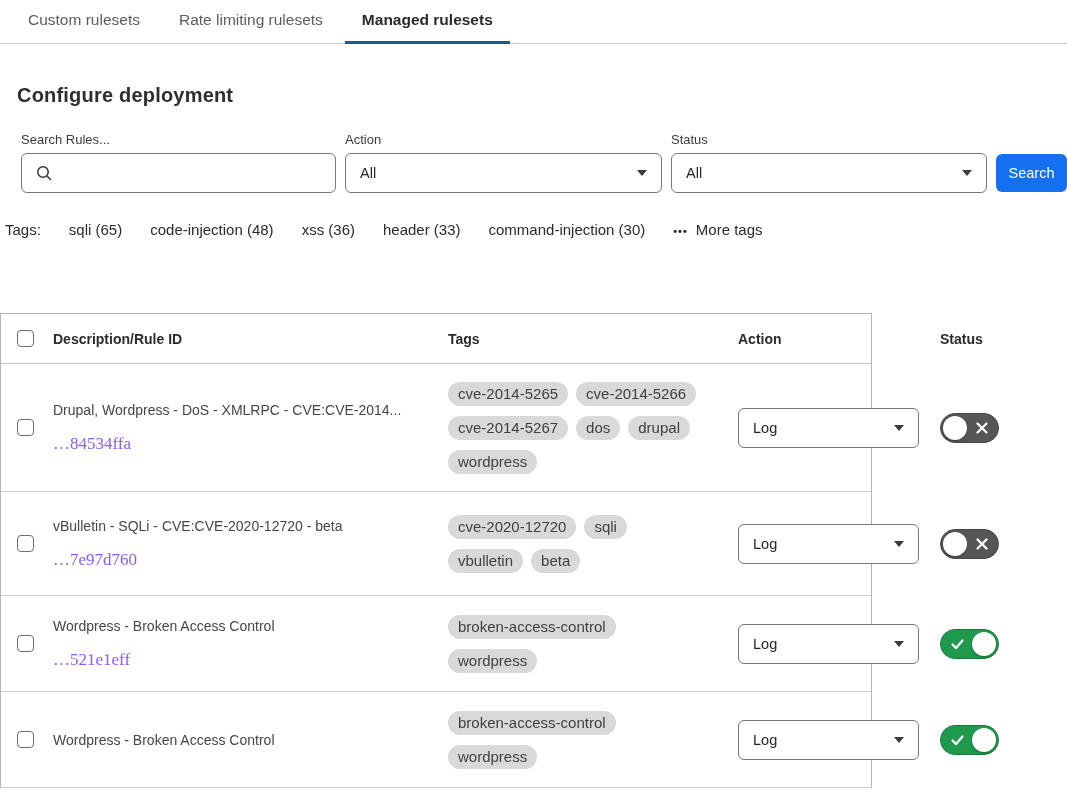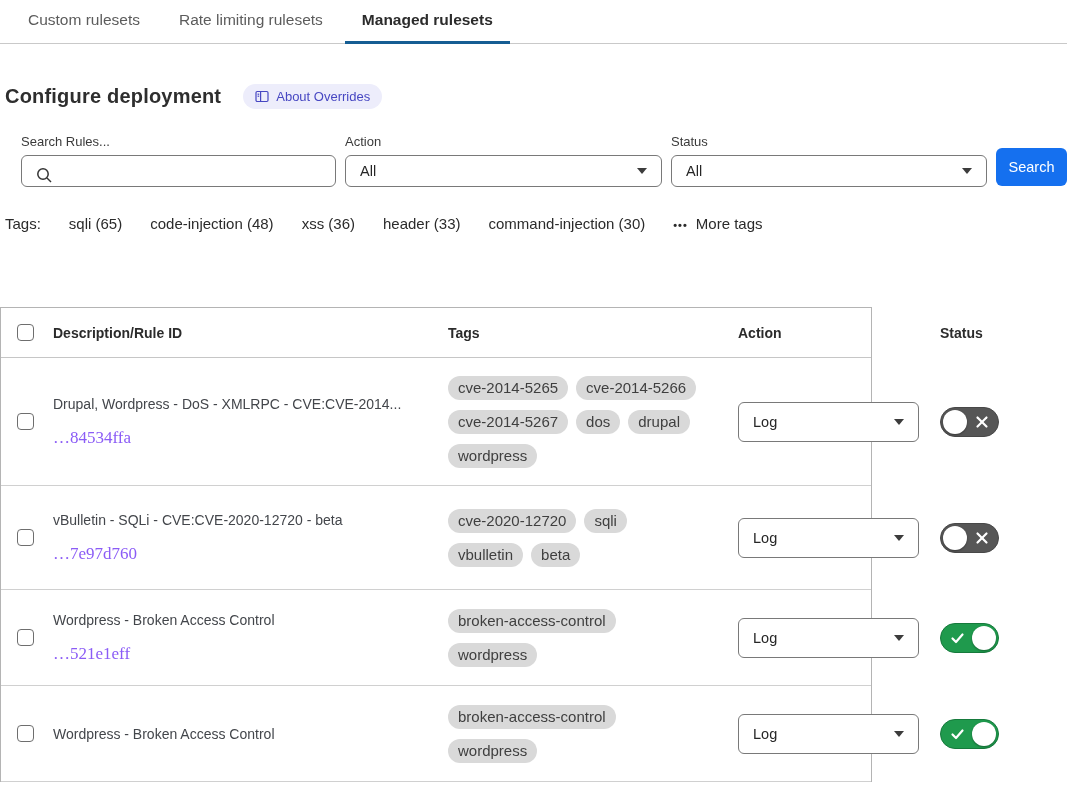--- a/index.html
+++ b/index.html
@@ -12,30 +12,30 @@
     --border-gray:#797979;
   }
   *{box-sizing:border-box;margin:0;padding:0;}
   html,body{width:1067px;height:795px;overflow:hidden;background:#fff;
     font-family:"Liberation Sans",sans-serif;color:#2e2e2e;}
   
   .tabbar{display:flex;gap:5px;padding-left:11px;border-bottom:1px solid #c9c9c9;height:44px;align-items:flex-end;}
   .tab{font-size:15.5px;color:#5c5c5c;padding:0 17px 12px;cursor:pointer;border-bottom:3px solid transparent;margin-bottom:-1px;white-space:nowrap;}
   .tab.active{color:#2b2b2b;font-weight:700;border-bottom-color:var(--tab-underline);}
   
-  .heading-row{display:flex;align-items:center;gap:22px;margin:40px 0 0;padding-left:5px;}
+  .heading-row{display:flex;align-items:center;gap:22px;margin:40px 0 0;padding-left:17px;}
   .page-title{font-size:20px;font-weight:700;color:#2e2e2e;letter-spacing:.2px;}
   .badge{display:inline-flex;align-items:center;gap:7px;background:var(--badge-bg);color:var(--badge-text);
     font-size:13px;padding:5px 12px;border-radius:999px;cursor:pointer;}
   .badge svg{display:block;}
   
   .filters{display:flex;align-items:flex-end;gap:9px;margin-top:25px;padding-left:21px;}
   .field{display:flex;flex-direction:column;}
   .field-label{font-size:13px;color:#3a3a3a;margin-bottom:6px;}
-  .control{height:32px;border:1px solid var(--border-gray);border-radius:6px;background:#fff;
+  .control{height:40px;border:1px solid var(--border-gray);border-radius:6px;background:#fff;
     display:flex;align-items:center;font-size:14.5px;color:#262626;}
   .search-box{width:315px;position:relative;}
   .search-box input{width:100%;height:100%;border:none;outline:none;background:transparent;
     padding:0 12px 0 42px;font-size:14.5px;font-family:inherit;color:#262626;}
   .search-icon{position:absolute;left:14px;top:11px;}
   .select{justify-content:space-between;padding:0 14px;cursor:pointer;}
   .select-action{width:317px;}
   .select-status{width:316px;}
   .caret{width:0;height:0;border-left:5px solid transparent;border-right:5px solid transparent;border-top:6px solid #3c3c3c;}
   .btn-search{width:78px;height:38px;margin-bottom:1px;background:var(--accent-blue);color:#fff;border:none;
@@ -79,31 +79,20 @@
 <body>
 
 <div class="tabbar" id="tabbar">
     <div class="tab">Custom rulesets</div>
     <div class="tab">Rate limiting rulesets</div>
     <div class="tab active">Managed rulesets</div>
   </div>
 
 <div class="heading-row">
   <h1 class="page-title">Configure deployment</h1>
-  <span class="badge">
-    <span>
-      <svg width="14" height="13" viewBox="0 0 14 13" fill="none" stroke="currentColor" stroke-width="1.2">
-        <rect x="1" y="1.5" width="12" height="10" rx="1.2"></rect>
-        <line x1="5.6" y1="1.5" x2="5.6" y2="11.5"></line>
-        <line x1="2.6" y1="4.2" x2="4.2" y2="4.2"></line>
-        <line x1="2.6" y1="6.2" x2="4.2" y2="6.2"></line>
-      </svg>
-    </span>
-    <span>About Overrides</span>
-  </span>
 </div>
 
 <div class="filters">
   <div class="field">
     <span class="field-label">Search Rules...</span>
     <div class="control search-box">
       <span class="search-icon">
         <svg width="17" height="17" viewBox="0 0 17 17" fill="none" stroke="#333" stroke-width="1.5">
           <circle cx="7" cy="7" r="5.2"></circle>
             <line x1="11" y1="11" x2="15" y2="15"></line>

